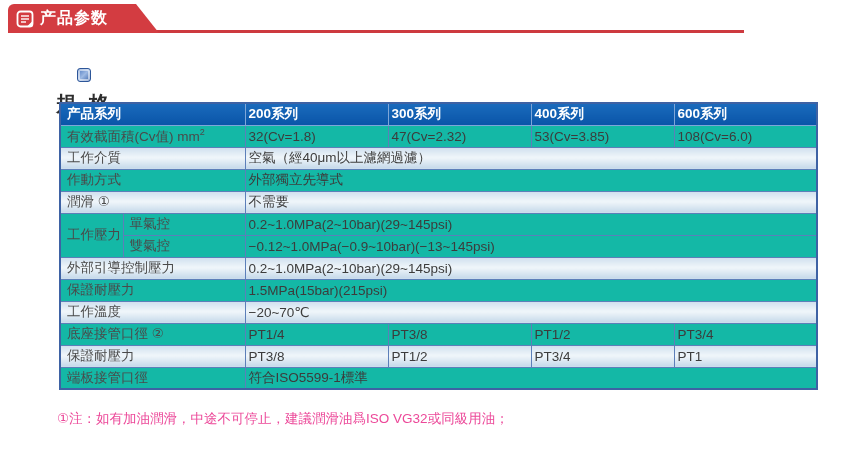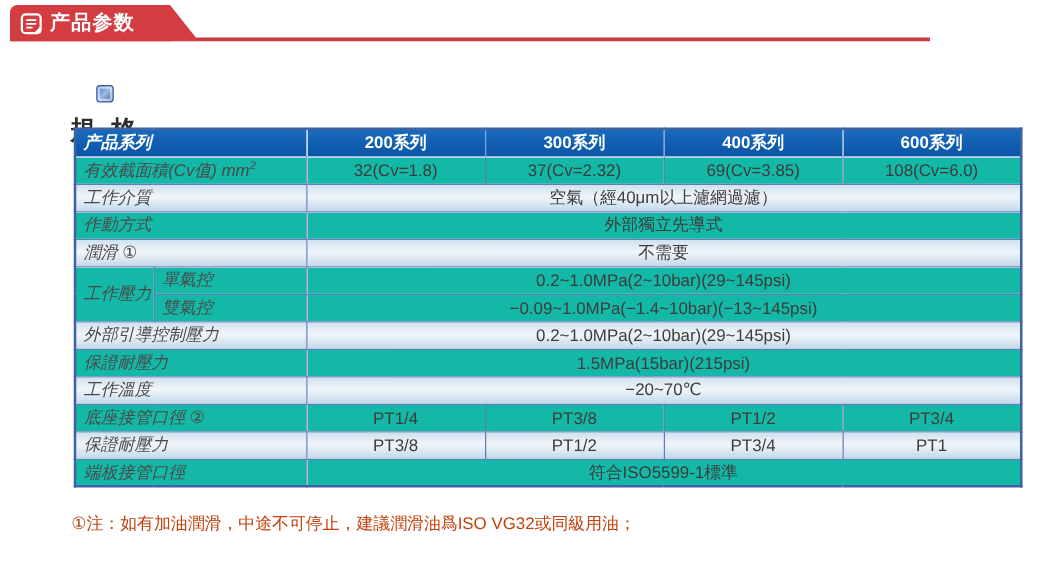--- a/index.html
+++ b/index.html
@@ -21,32 +21,32 @@
   .spec-bullet { width:14px; height:14px; border:1px solid #2d5699; border-radius:3px;
     background:linear-gradient(135deg,#4d79c0 0%, #9db9e3 50%, #3a63a8 100%);
     box-shadow:inset 0 0 0 2px rgba(255,255,255,.55); }
   .spec-title { font-size:21px; font-weight:bold; color:#2d2d2d; letter-spacing:3px; }
 
   
   table.spec { position:absolute; left:59px; top:102px; width:757px;
     border-collapse:collapse; table-layout:fixed; }
   table.spec { border:2px solid #3e62a4; }
   .spec td, .spec th { border:1px solid #5c7fb9; height:22px; font-size:13.5px;
-    color:#3c3c3c; text-align:center; vertical-align:middle; padding:0 3px;
+    color:#3c3c3c; text-align:left; vertical-align:middle; padding:0 3px;
     overflow:hidden; white-space:nowrap; }
   .spec th { background:linear-gradient(180deg,#1a6abc,#0a55a8); color:#ffffff;
     font-weight:bold; border-color:#7ea6d8; border-top-color:#3e62a4; }
-  .spec th.lbl, .spec td.lbl { text-align:left; padding-left:6px;font-style:italic; }
+  .spec th.lbl, .spec td.lbl { text-align:left; padding-left:6px; }
   .spec td.lbl { color:#4a4a4a; }
   tr.alt td { background:linear-gradient(180deg,#cfdfee 0%, #f0f6fa 48%, #c5d9ea 100%); }
   tr.plain td { background:#14b8a6; }
   sup.u { font-size:9px; vertical-align:super; }
 
   
-  .notes { position:absolute; left:57px; top:407px; font-size:13.5px; color:#c2410c; line-height:23px; }
+  .notes { position:absolute; left:57px; top:407px; font-size:13.5px; color:#ec4899; line-height:23px; }
 
   .doc-icon { display:block; }
 </style>
 </head>
 <body>
 
 <div class="stage">
 
   <div class="banner-line"></div>
   <div class="banner">
@@ -78,22 +78,22 @@
         <tr>
       <th class="lbl" colspan="2">产品系列</th>
       <th>200系列</th>
       <th>300系列</th>
       <th>400系列</th>
       <th>600系列</th>
     </tr>
     <tr class="plain">
       <td class="lbl" colspan="2"><span>有效截面積(Cv值) mm</span><sup class="u">2</sup></td>
       <td>32(Cv=1.8)</td>
-      <td>37(Cv=2.32)</td>
-      <td>69(Cv=3.85)</td>
+      <td>47(Cv=2.32)</td>
+      <td>53(Cv=3.85)</td>
       <td>108(Cv=6.0)</td>
     </tr>
     <tr class="alt">
       <td class="lbl" colspan="2">工作介質</td>
       <td colspan="4">空氣（經40μm以上濾網過濾）</td>
     </tr>
     <tr class="plain">
       <td class="lbl" colspan="2">作動方式</td>
       <td colspan="4">外部獨立先導式</td>
     </tr>
@@ -101,21 +101,21 @@
       <td class="lbl" colspan="2">潤滑 ①</td>
       <td colspan="4">不需要</td>
     </tr>
     <tr class="plain">
       <td class="lbl" rowspan="2">工作壓力</td>
       <td class="lbl">單氣控</td>
       <td colspan="4">0.2~1.0MPa(2~10bar)(29~145psi)</td>
     </tr>
     <tr class="plain">
       <td class="lbl">雙氣控</td>
-      <td colspan="4">−0.09~1.0MPa(−1.4~10bar)(−13~145psi)</td>
+      <td colspan="4">−0.12~1.0MPa(−0.9~10bar)(−13~145psi)</td>
     </tr>
     <tr class="alt">
       <td class="lbl" colspan="2">外部引導控制壓力</td>
       <td colspan="4">0.2~1.0MPa(2~10bar)(29~145psi)</td>
     </tr>
     <tr class="plain">
       <td class="lbl" colspan="2">保證耐壓力</td>
       <td colspan="4">1.5MPa(15bar)(215psi)</td>
     </tr>
     <tr class="alt">

